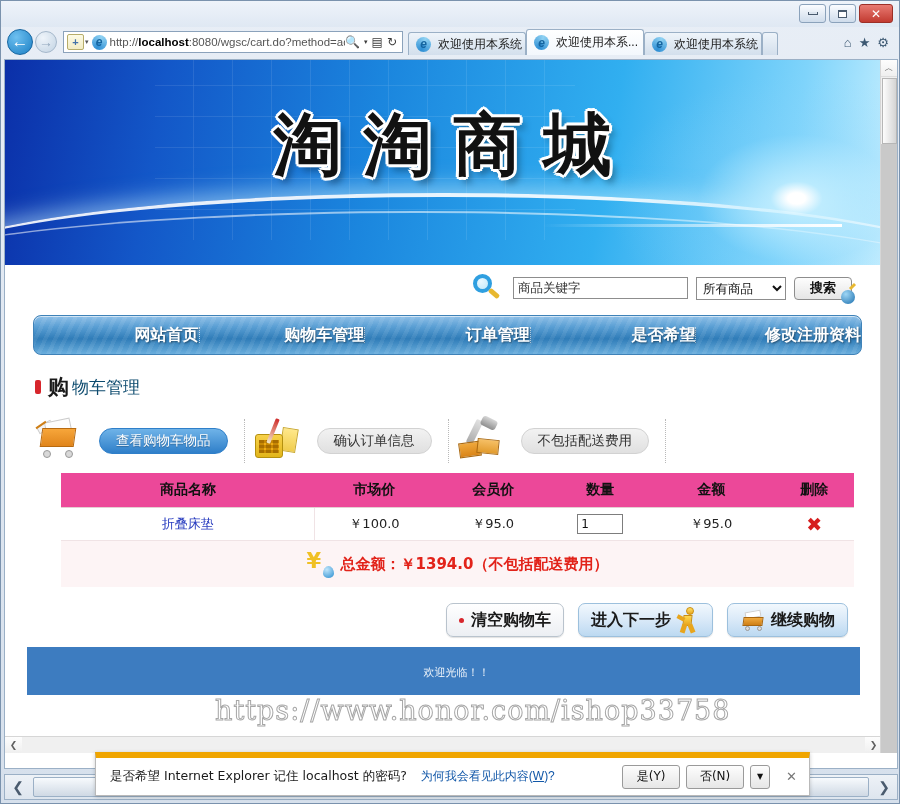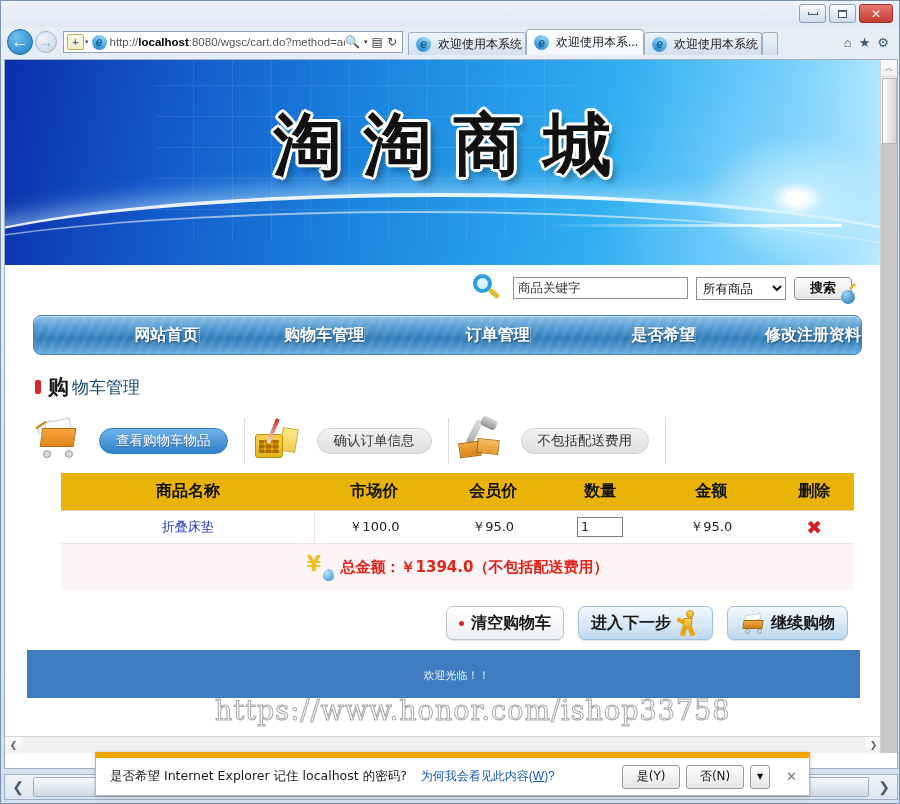--- a/index.html
+++ b/index.html
@@ -276,21 +276,21 @@
   .money-art .y { position:absolute; left:0; top:0; font-size:21px; font-weight:bold; color:#f0c024;
      font-family:"DejaVu Sans",sans-serif; line-height:1;}
   .money-art .drop { position:absolute; right:-1px; bottom:-1px; width:11px;height:12px;
     background: radial-gradient(circle at 35% 30%, #bfe5fb, #2b8ed0);
     border-radius: 50% 50% 50% 50% / 65% 65% 35% 35%;}
 
   
   .tablewrap { margin:6px 28px 0 56px; }
   table.cart { width:100%; border-collapse:collapse; font-family:"DejaVu Sans","Liberation Sans",sans-serif;}
   table.cart thead th {
-    background:#eab308; color:#111; font-size:16px; font-weight:bold;
+    background:#ec4899; color:#111; font-size:14px; font-weight:bold;
     padding:8px 4px; border-bottom:1px solid #e4cfd2;
   }
   table.cart tbody td {
     background:#fff; font-size:13px; padding:6px 4px; text-align:center; color:#222;
     border-bottom:1px solid #f0e3e5;
   }
   table.cart tbody td.name a { color:#2b3fc0; text-decoration:none; font-size:13px;}
   table.cart tbody td.name { border-right:1px solid #f0e3e5; }
   .qtybox {
     width:46px; height:20px; border:1px solid #7d7d7d; background:#fff;

